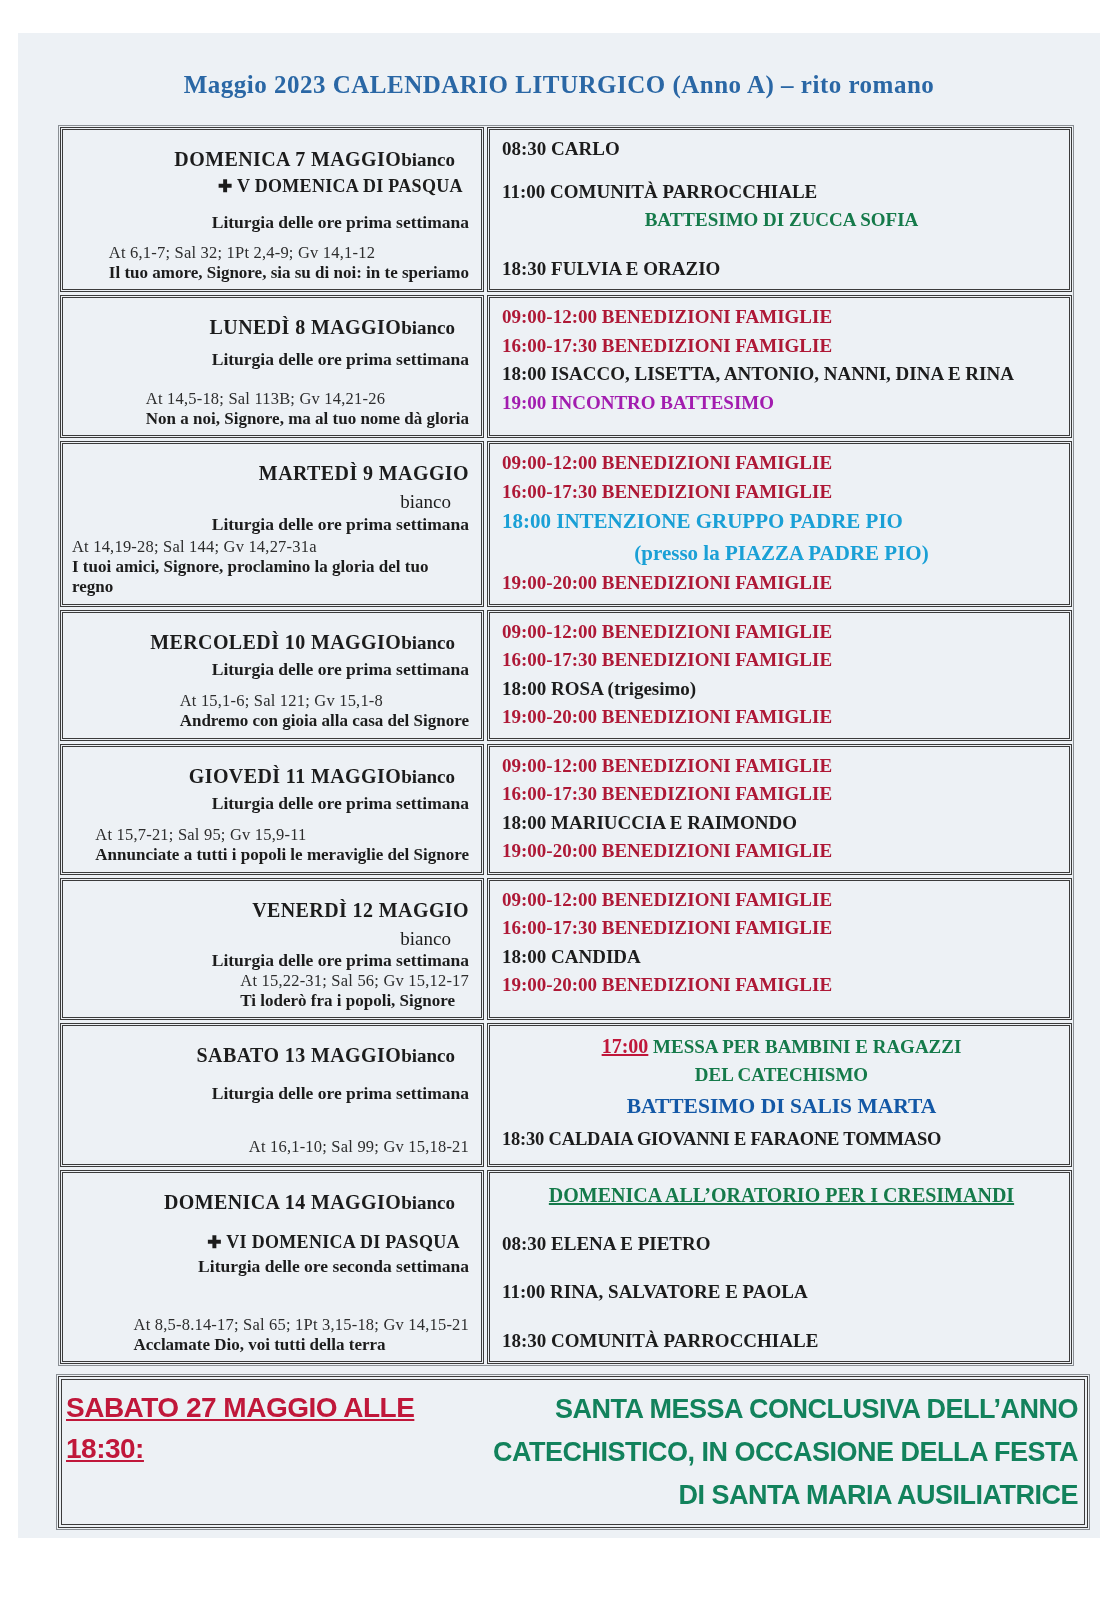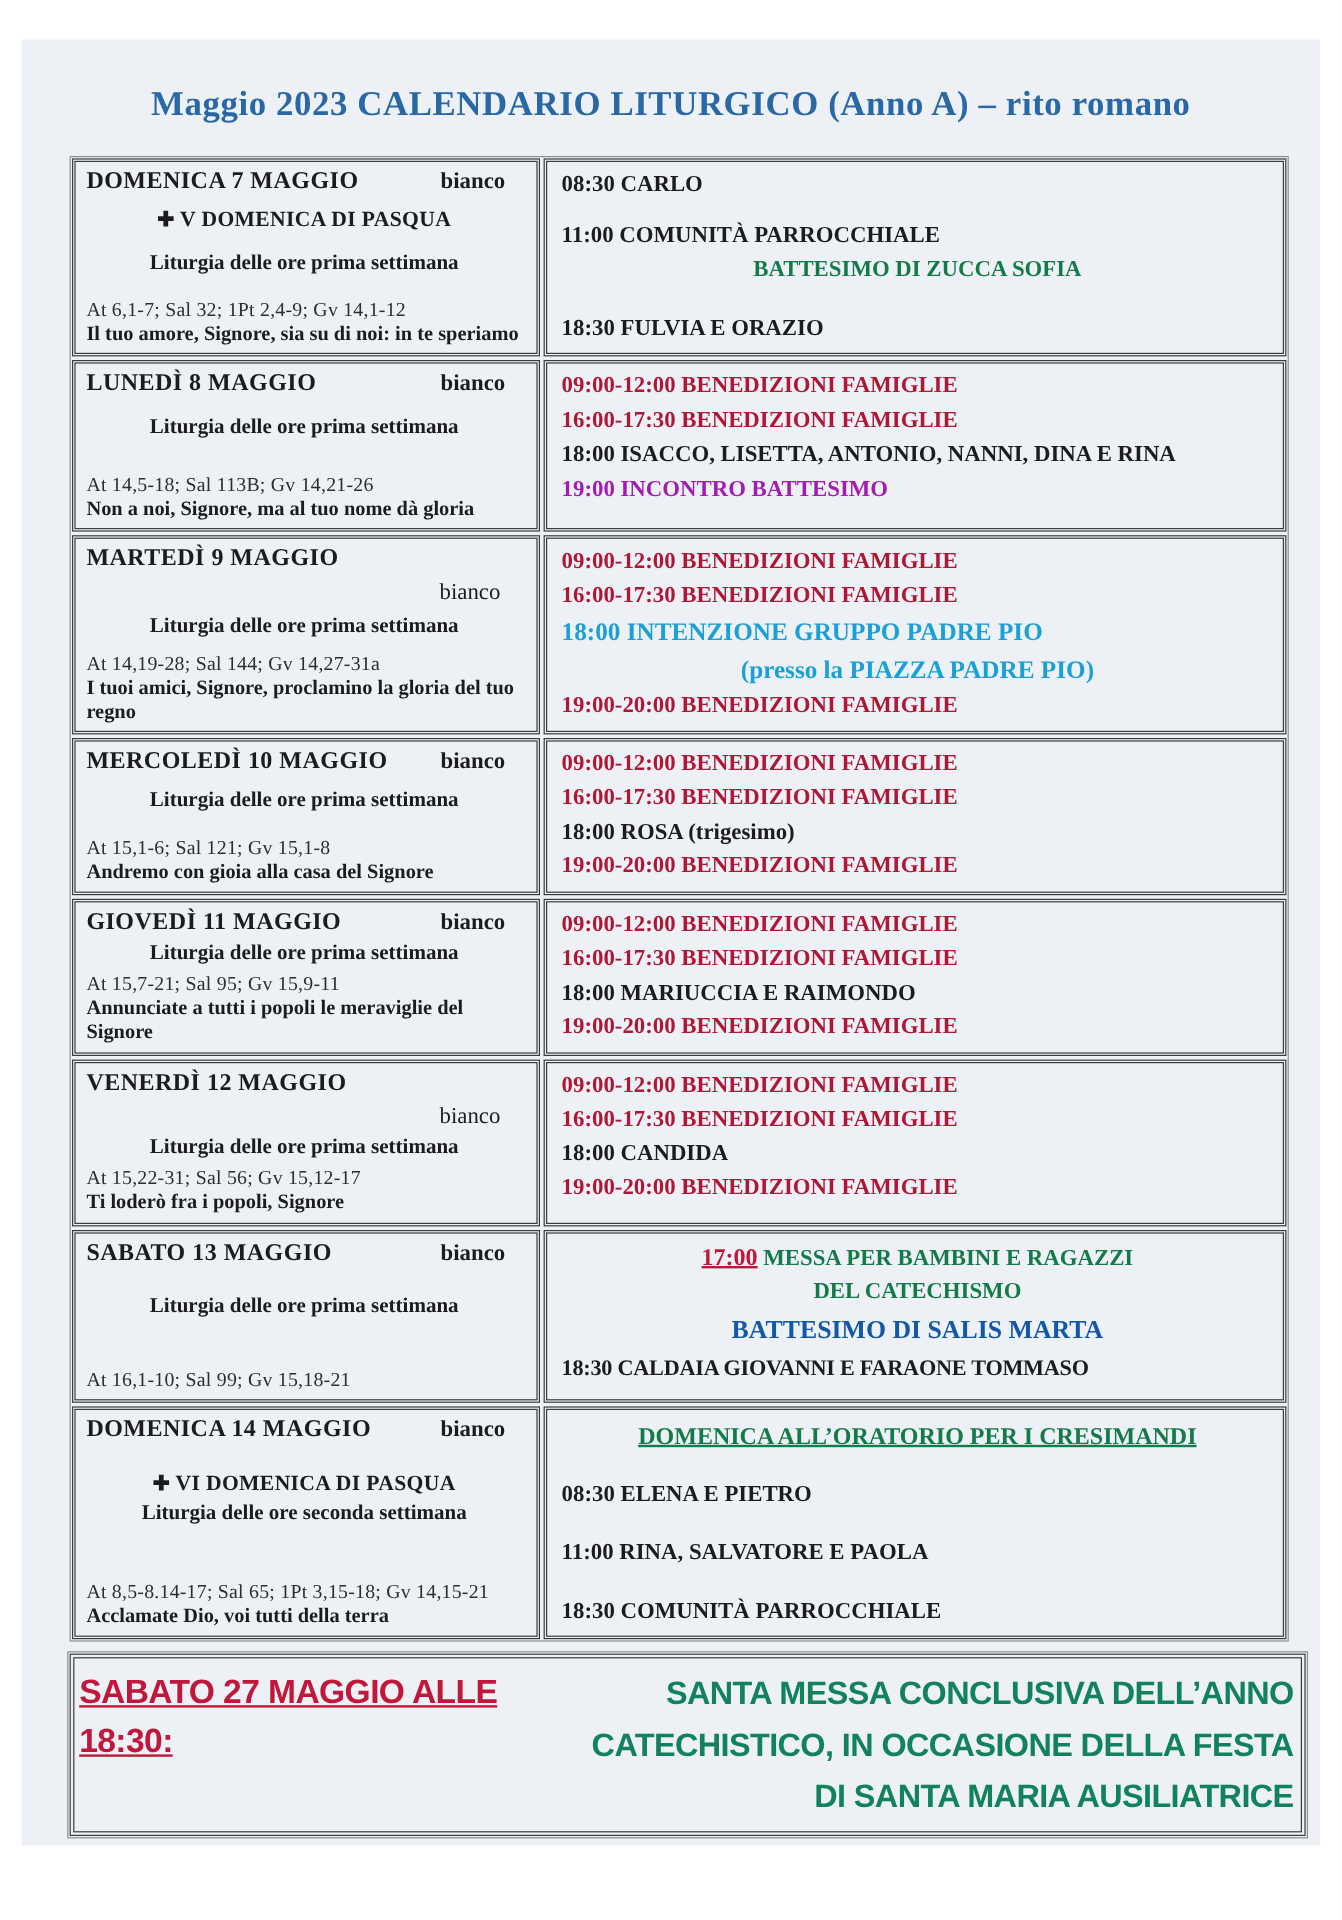--- a/index.html
+++ b/index.html
@@ -1,23 +1,23 @@
 <!DOCTYPE html>
 <html><head>
 <meta charset="utf-8">
 <style>
   html,body{margin:0;padding:0;background:#ffffff;}
   body{width:1118px;height:1600px;position:relative;font-family:"Liberation Serif",serif;-webkit-font-smoothing:antialiased;}
   .sheet{position:absolute;left:18px;top:33px;width:1082px;height:1505px;background:#edf1f5;}
-  .title{margin:0;padding-top:38px;text-align:center;font-size:29px;font-weight:bold;color:#2a67a5;letter-spacing:0.5px;font-family:"Liberation Serif",serif;}
+  .title{margin:0;padding-top:38px;text-align:center;font-size:25px;font-weight:bold;color:#2a67a5;letter-spacing:0.5px;font-family:"Liberation Serif",serif;}
   .calendar{margin:26px 26px 0 40px;border:1px solid #8a8f94;padding:1px;}
   .row{display:flex;gap:3px;margin-bottom:3px;}
   .row:last-child{margin-bottom:0;border-radius:26px;}
   .cell{border:3px double #3b3b3b;box-sizing:border-box;background:transparent;}
-  .left{width:390px;flex:none;display:flex;flex-direction:column;padding:5px 12px 6px 9px;}
+  .left{width:424px;flex:none;display:flex;flex-direction:column;padding:18px 12px 6px 9px;align-items:flex-end;}
   .right{flex:1;display:flex;flex-direction:column;padding:5px 8px 6px 12px;}
   .r1{min-height:163px}.r2{min-height:143px}.r3{min-height:151px}.r4{min-height:126px}
   .r5{min-height:123px}.r6{min-height:139px}.r7{min-height:144px}.r8{min-height:177px}
   .day-head{display:flex;justify-content:space-between;align-items:baseline;font-weight:bold;}
   .day-name{font-size:20px;letter-spacing:0.4px;color:#1c1c1c;}
   .day-color{font-size:19px;color:#1c1c1c;padding-right:14px;}
   .day-color.below{text-align:right;padding-right:18px;margin-top:6px;}
   .mid{text-align:center;margin-top:auto;margin-bottom:auto;font-weight:bold;color:#1c1c1c;}
   .feast{font-size:18px;letter-spacing:0.3px;}
   .sp-after{margin-bottom:15px;}

